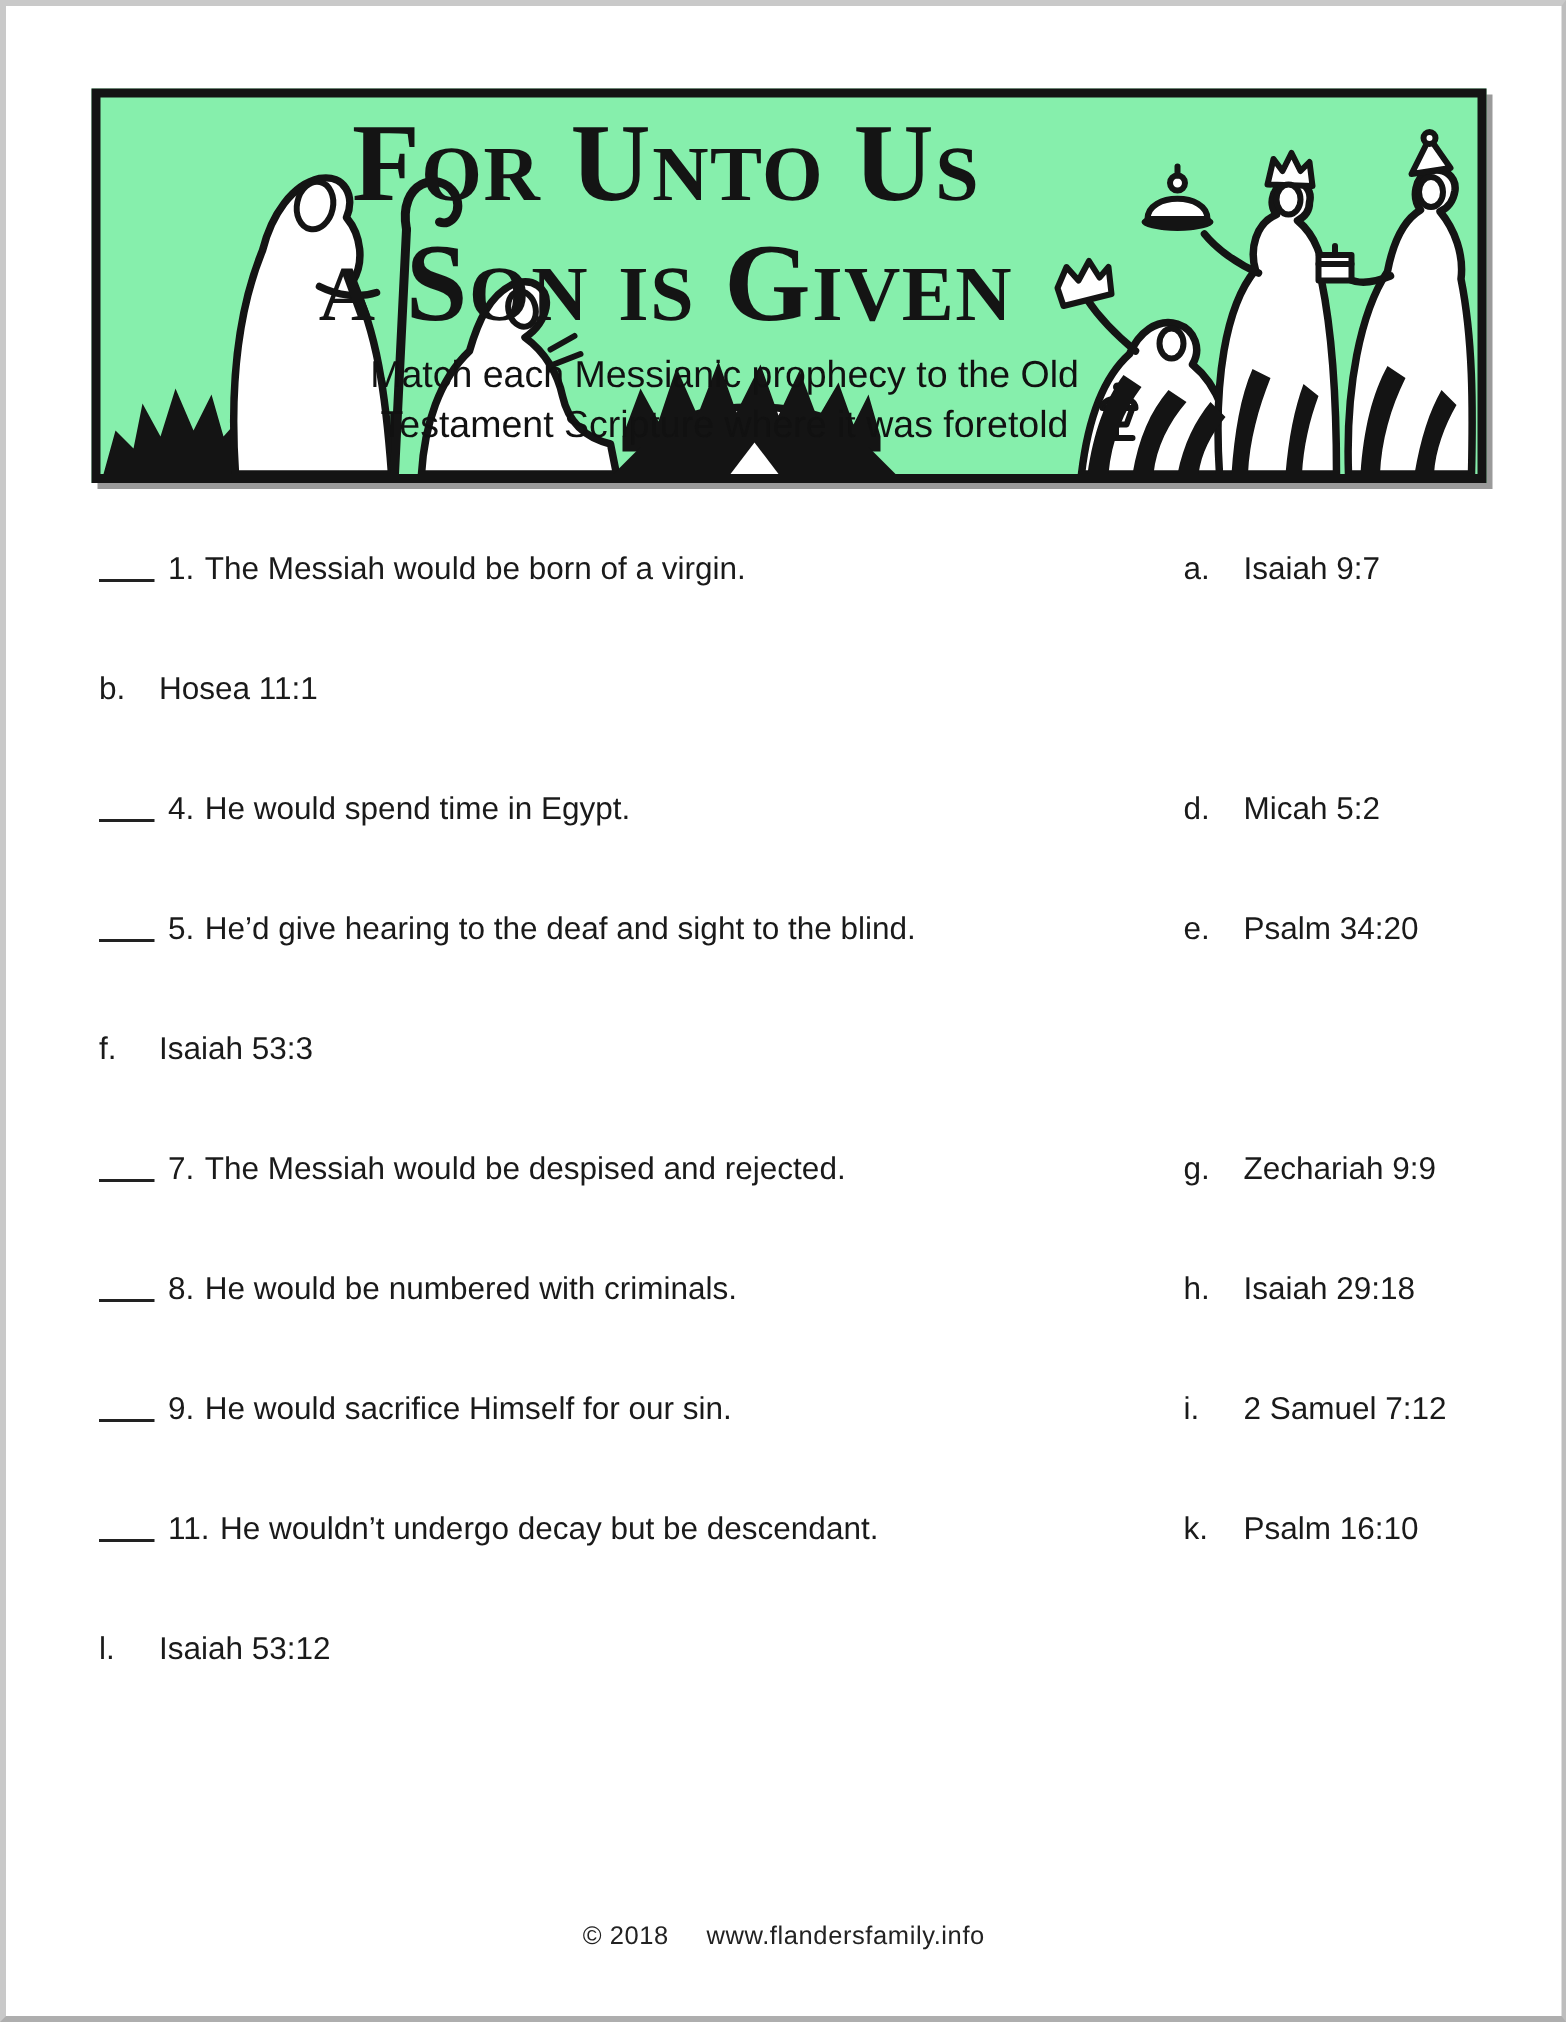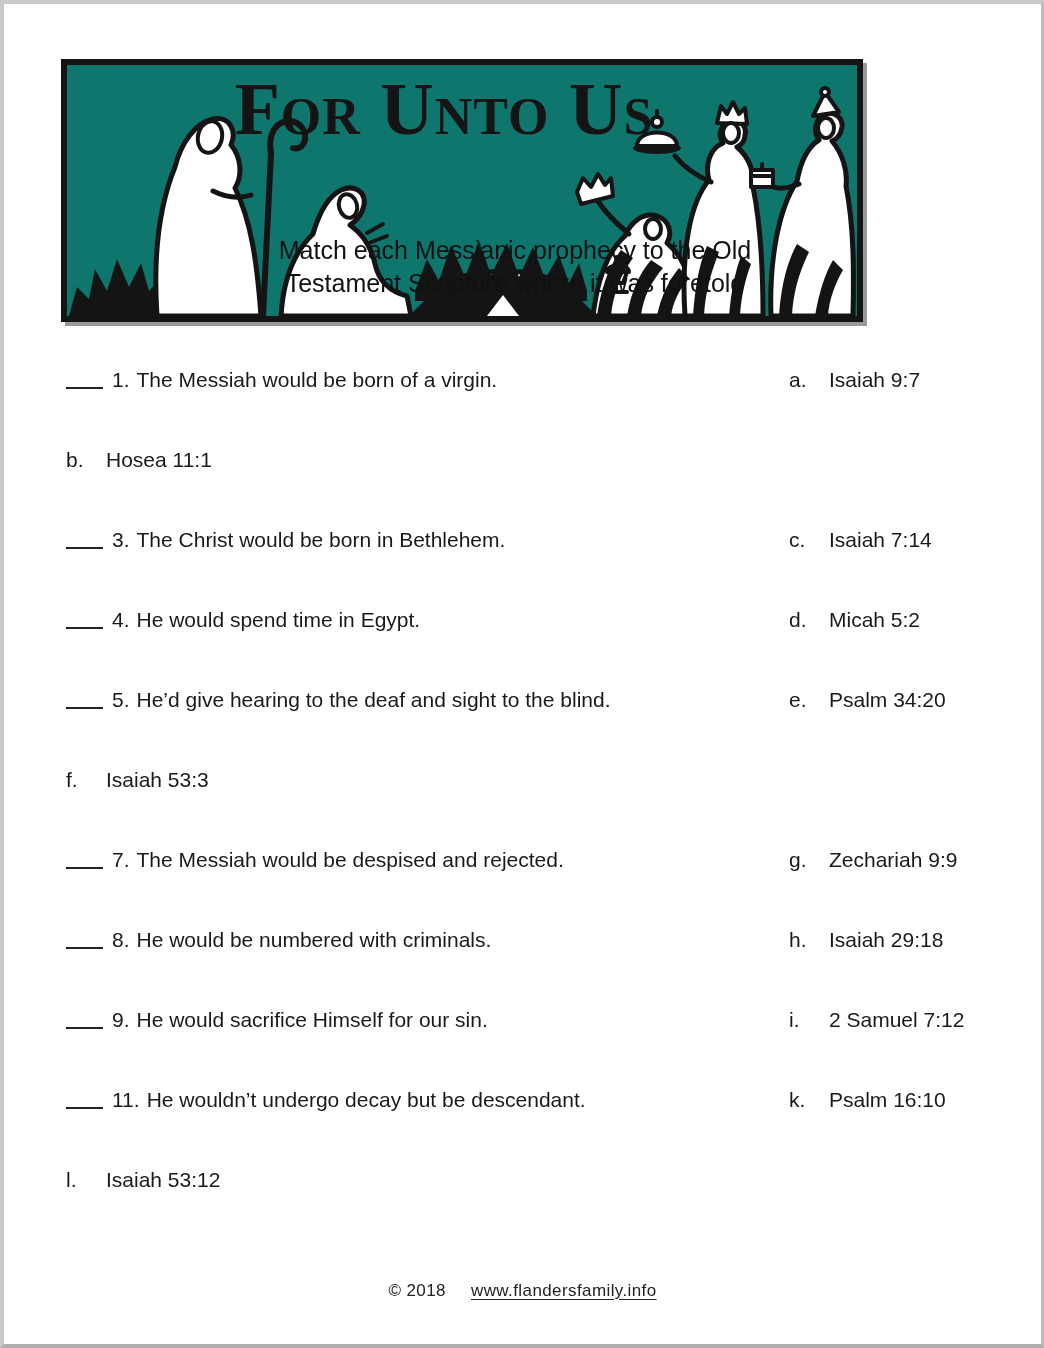--- a/index.html
+++ b/index.html
@@ -5,33 +5,33 @@
   html,body { margin:0; padding:0; background:#fff; }
   .page {
     position:relative; width:1044px; height:1348px; box-sizing:border-box;
     background:#fff; overflow:hidden;
     border-top:4px solid #c9c9c9; border-left:4px solid #c9c9c9;
     border-right:3px solid #bdbdbd; border-bottom:4px solid #aeaeae;
     font-family:"Liberation Sans", sans-serif; color:#1a1a1a;
   }
   
   .header-box {
-    position:absolute; left:57px; top:55px; width:802px; height:263px;
-    border:6px solid #141414; background:#0f766e; box-sizing:border-box;
+    position:absolute; left:57px; top:55px; width:930px; height:263px;
+    border:6px solid #141414; background:#86efac; box-sizing:border-box;
     box-shadow:4px 4px 0 #9a9a9a;
   }
   .header-inner { position:relative; width:100%; height:100%; overflow:hidden; }
   .title {
     position:absolute; top:4px; left:77px; width:600px; text-align:center;
     font-family:"Liberation Serif", serif; font-variant:small-caps;
     font-weight:700; font-size:74px; line-height:80px; letter-spacing:1px;
     color:#141414; z-index:3;
   }
   .subtitle {
-    position:absolute; top:169px; left:148px; width:600px; text-align:center;
+    position:absolute; top:169px; left:116px; width:600px; text-align:center;
     font-size:25px; line-height:33px; color:#111; z-index:3;
   }
   .illus { position:absolute; bottom:0; z-index:1; }
   .illus.left { left:0; }
   .illus.right { right:0; }
   
   .quiz { position:absolute; top:362px; left:62px; width:923px; }
   .row { display:flex; height:80px; align-items:flex-start; font-size:21px; line-height:27px; }
   .q { flex:0 0 723px; white-space:nowrap; }
   .blank {
@@ -39,21 +39,21 @@
     vertical-align:-2px; margin-right:9px;
   }
   .qnum { margin-right:7px; }
   .opt { display:flex; }
   .letter { flex:0 0 40px; }
   
   .footer {
     position:absolute; top:1277px; left:0; width:100%; text-align:center;
     font-size:17px; letter-spacing:0.4px; color:#222;
   }
-  .footer .link { text-decoration:underline; text-underline-offset:3px; cursor:pointer;margin-left:20px; }
+  .footer .link { text-underline-offset:3px; cursor:pointer;margin-left:20px; }
 </style>
 </head>
 <body>
 
 <div class="page">
 
   <div class="header-box">
     <div class="header-inner">
 
       <svg class="illus left" width="600" height="225" viewBox="0 0 600 225">
@@ -120,20 +120,21 @@
           <path d="M90,230 C94,210 102,194 112,182 L122,192 C112,204 106,216 104,230 Z"></path>
           <path d="M126,230 C128,202 132,178 140,160 L152,166 C144,186 138,208 137,230 Z"></path>
           <path d="M162,230 C164,206 168,186 174,170 L184,178 C178,194 174,212 173,230 Z"></path>
           <path d="M212,230 C214,200 220,176 230,158 L242,166 C232,186 226,208 225,230 Z"></path>
           <path d="M248,230 C252,206 258,188 266,174 L276,184 C268,198 262,214 261,230 Z"></path>
         </g>
       </svg>
 
       <div class="title">
         <div>For Unto Us</div>
+        <div>a Son is Given</div>
       </div>
       <div class="subtitle">
         <div>Match each Messianic prophecy to the Old</div>
         <div>Testament Scripture where it was foretold</div>
       </div>
     </div>
   </div>
 
   <div class="quiz">
 
@@ -145,27 +146,20 @@
         </div>
     </div>
 
     <div class="row">
       <div class="opt">
           <span class="letter">b.</span>
           <span>Hosea 11:1</span>
         </div>
     </div>
 
-    <div class="row">
-      <div class="q"><span class="blank"></span><span class="qnum">3.</span><span>The Christ would be born in Bethlehem.</span></div>
-      <div class="opt">
-          <span class="letter">c.</span>
-          <span>Isaiah 7:14</span>
-        </div>
-    </div>
 
     <div class="row">
       <div class="q"><span class="blank"></span><span class="qnum">4.</span><span>He would spend time in Egypt.</span></div>
       <div class="opt">
           <span class="letter">d.</span>
           <span>Micah 5:2</span>
         </div>
     </div>
 
     <div class="row">

